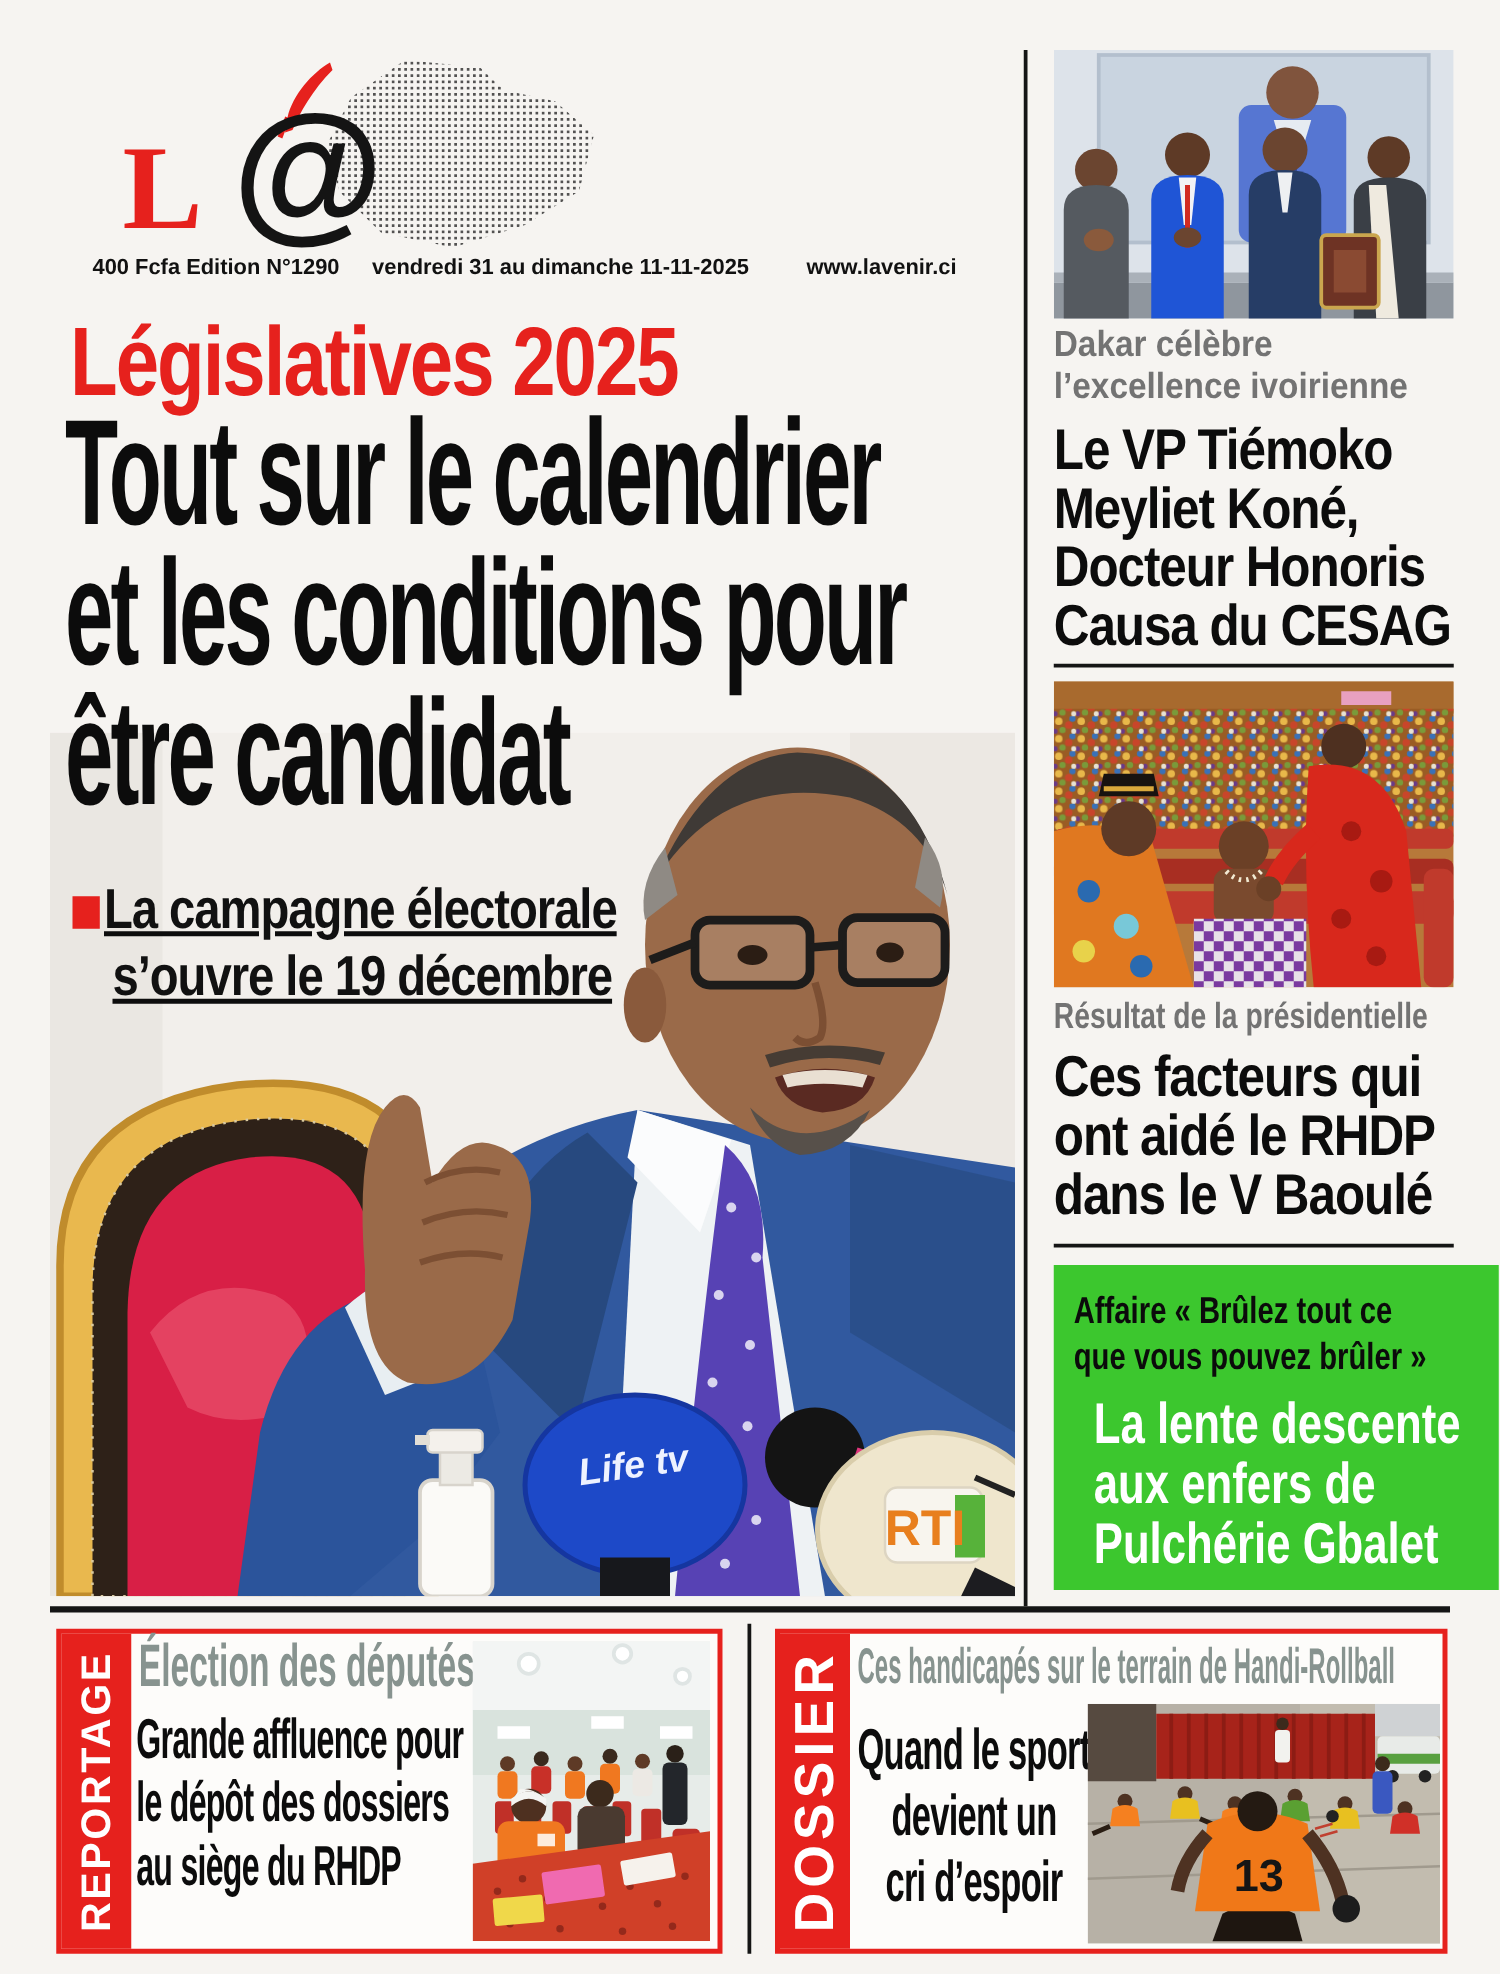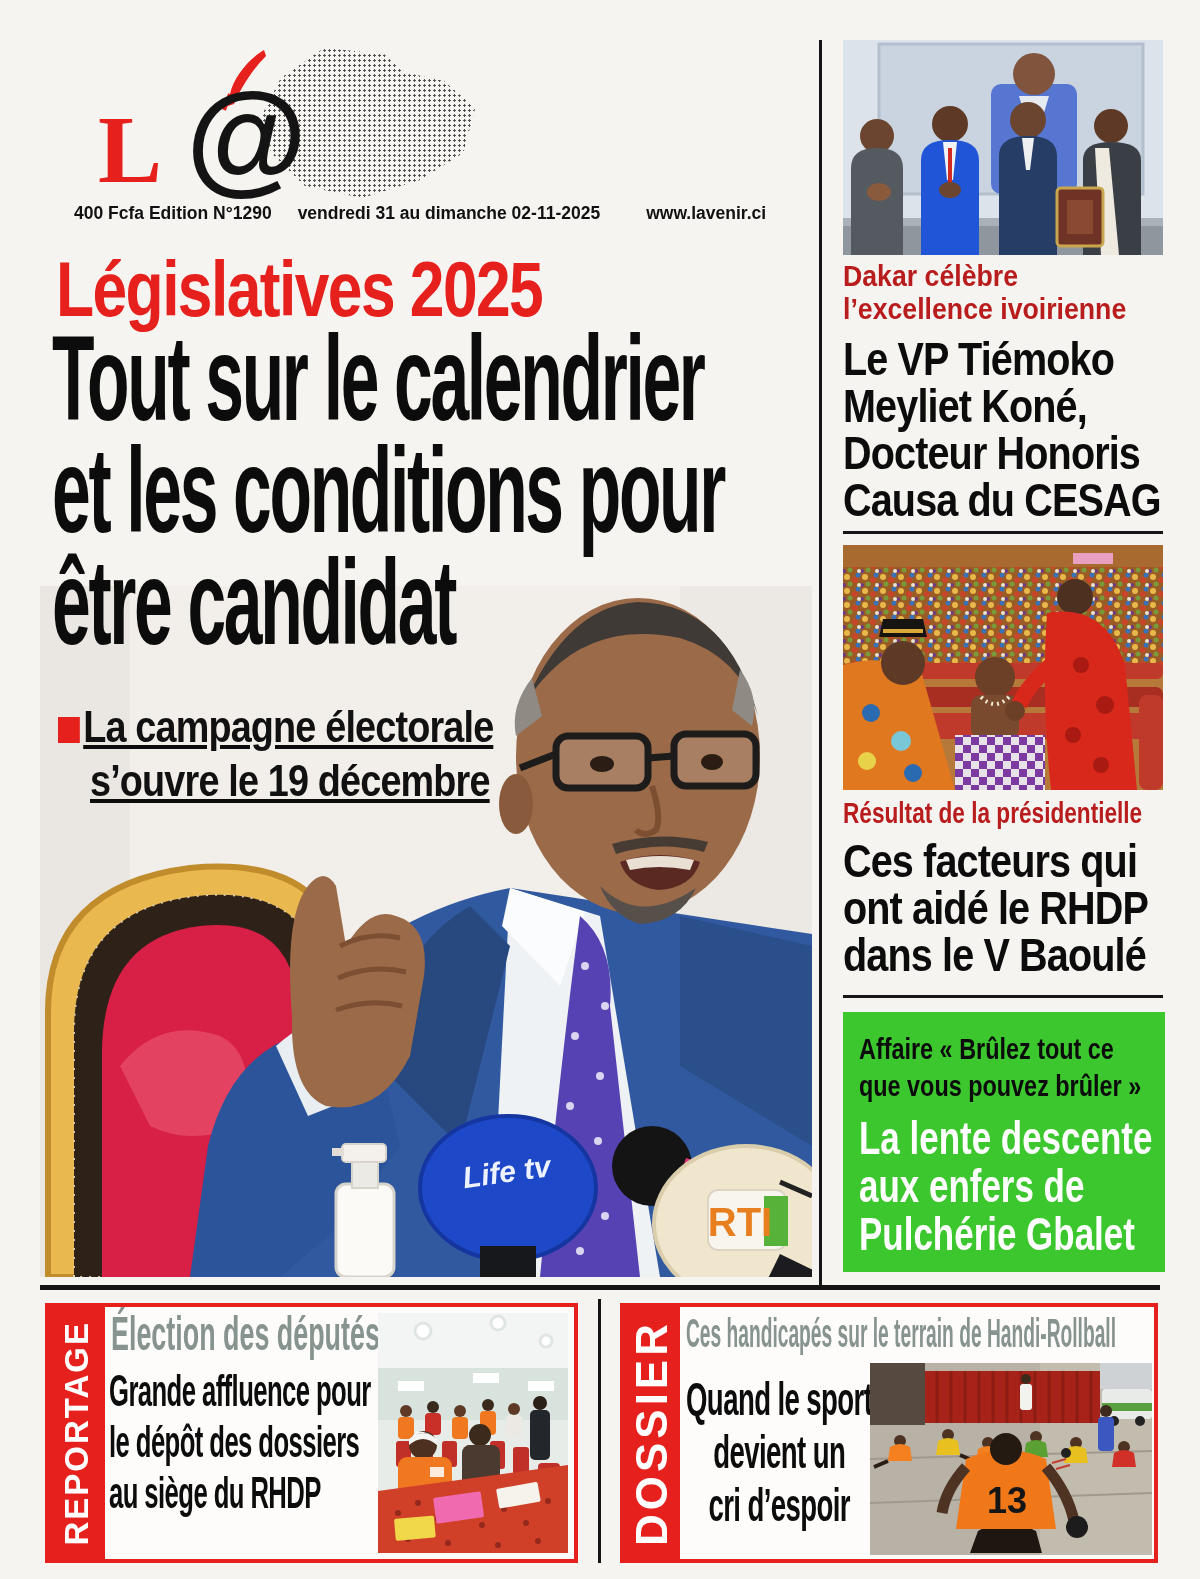--- a/index.html
+++ b/index.html
@@ -23,28 +23,28 @@
   .main-hl{position:absolute;left:52px;top:322px;z-index:3;}
   .main-hl .line{font-size:120px;font-weight:bold;color:#0c0c0c;letter-spacing:-4px;line-height:112px;transform:scaleX(.58);transform-origin:left top;white-space:nowrap;}
   .bullet-block{position:absolute;left:58px;top:700px;z-index:4;text-decoration:underline;}
   .bullet-line{font-size:45px;font-weight:bold;color:#111;letter-spacing:-1px;line-height:54px;transform:scaleX(.84);transform-origin:left top;white-space:nowrap;}
   .bullet-sq{display:inline-block;width:26px;height:26px;background:#e6211d;margin-right:4px;transform:translateY(1px);}
   .bullet-indent{margin-left:32px;}
   
   .vdiv{position:absolute;background:#151515;}
   .hdiv{position:absolute;background:#151515;}
   
-  .rcol-kicker{font-weight:bold;color:#b91c1c;white-space:nowrap;}
+  .rcol-kicker{font-weight:bold;color:#737373;white-space:nowrap;}
   .rcol-hl .line{font-size:46px;font-weight:bold;color:#0c0c0c;letter-spacing:-1px;line-height:47px;transform:scaleX(.86);transform-origin:left top;white-space:nowrap;}
   .story1-kicker .line{font-size:29px;line-height:33px;transform:scaleX(.92);transform-origin:left top;}
   .story2-kicker .line{font-size:29px;line-height:33px;transform:scaleX(.78);transform-origin:left top;}
-  .greenbox{position:absolute;left:843px;top:1012px;width:322px;height:260px;background:#3cc72e;}
+  .greenbox{position:absolute;left:843px;top:1012px;width:356px;height:260px;background:#3cc72e;}
   .greenbox .gk{padding:18px 0 0 16px;}
   .greenbox .gk .line{font-size:30px;font-weight:bold;color:#0b0b0b;line-height:37px;transform:scaleX(.78);transform-origin:left top;white-space:nowrap;}
-  .greenbox .gh{padding:10px 0 0 16px;}
+  .greenbox .gh{padding:10px 0 0 32px;}
   .greenbox .gh .line{font-size:46px;font-weight:bold;color:#fff;line-height:48px;transform:scaleX(.76);transform-origin:left top;white-space:nowrap;}
   
   .bbox{position:absolute;background:#fdfcfa;border:4px solid #e6211d;}
   .strip{position:absolute;left:0;top:0;bottom:0;width:56px;background:#e6211d;display:flex;align-items:center;justify-content:center;}
   .strip span{writing-mode:vertical-rl;transform:rotate(180deg);color:#fff;font-weight:bold;}
   .rep-tag{font-size:33px;letter-spacing:2px;}
   .dos-tag{font-size:44px;letter-spacing:4px;}
   .bkicker{position:absolute;font-weight:bold;color:#87938f;white-space:nowrap;line-height:1.05;transform-origin:left top;}
   .bblack .line{font-weight:bold;color:#0c0c0c;letter-spacing:-1px;transform-origin:left top;white-space:nowrap;}
   .photo{position:absolute;overflow:hidden;}
@@ -56,21 +56,21 @@
 <div class="abs" style="left:70px;top:46px;width:520px;height:160px;">
   <div class="logo-dots"></div>
   <svg class="abs" style="left:150px;top:2px;" width="52" height="64" viewBox="0 0 52 64">
     <path d="M44 2 C30 10 14 28 10 46 L8 58 L14 56 C20 42 30 24 46 8 Z" fill="#e6211d"></path>
     <path d="M10 46 L4 62" stroke="#e6211d" stroke-width="4"></path>
   </svg>
   <span class="logo-l">L</span>
   <span class="logo-at">@</span>
 </div>
 <div class="edition">
-  <span>400 Fcfa Edition N°1290</span><span class="gap1">vendredi 31 au dimanche 02-11-2025</span><span class="gap2">www.lavenir.ci</span>
+  <span>400 Fcfa Edition N°1290</span><span class="gap1">vendredi 31 au dimanche 11-11-2025</span><span class="gap2">www.lavenir.ci</span>
 </div>
 
 <div class="kicker-red nowrap">Législatives 2025</div>
 
 <div class="main-hl">
   <div class="line">Tout sur le calendrier</div>
   <div class="line">et les conditions pour</div>
   <div class="line">être candidat</div>
 </div>
 

